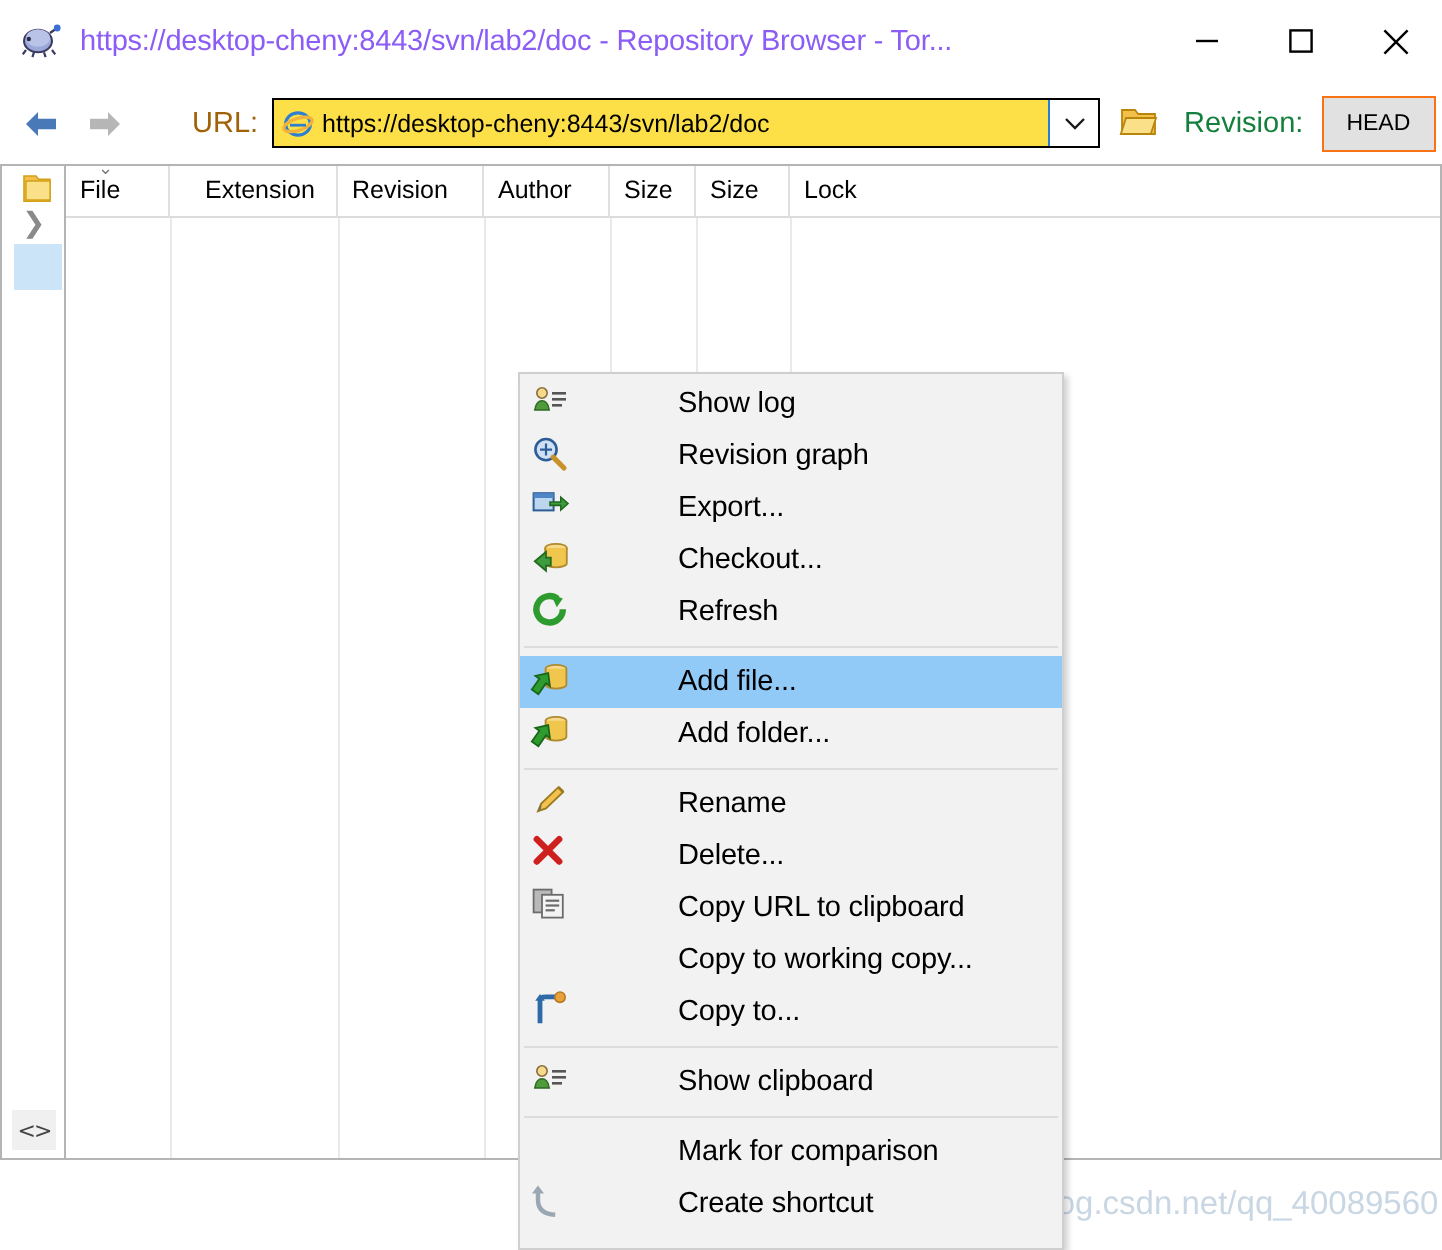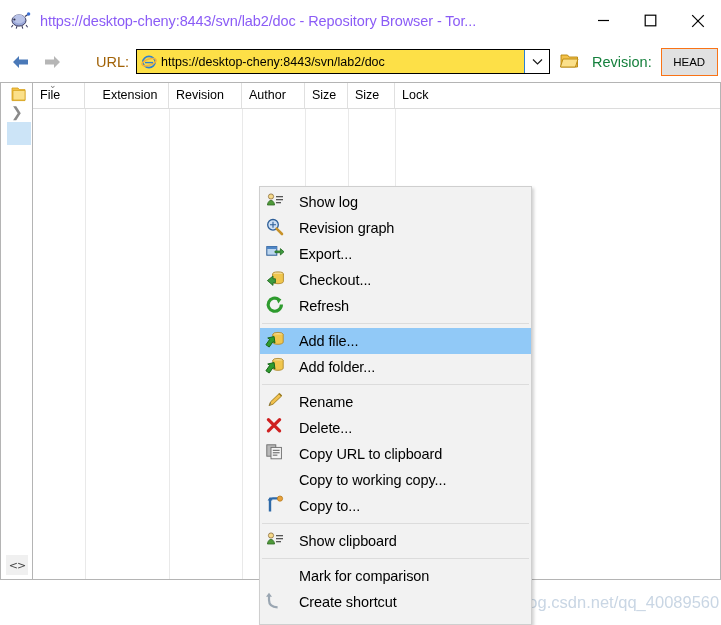--- a/index.html
+++ b/index.html
@@ -263,20 +263,21 @@
     z-index: 50;
     overflow: hidden;
     height: 439px;
   }
   .mi {
     display: flex;
     align-items: center;
     height: 26px;
     padding-left: 6px;
     position: relative;
+    gap: 40px;
   }
   .mi.selected { background: #91c9f7; }
   .mi-icon {
     width: 22px; height: 20px;
     flex: 0 0 auto;
     margin-right: 11px;
     position: relative;
   }
   .mi-label {
     font-size: 14.5px;

